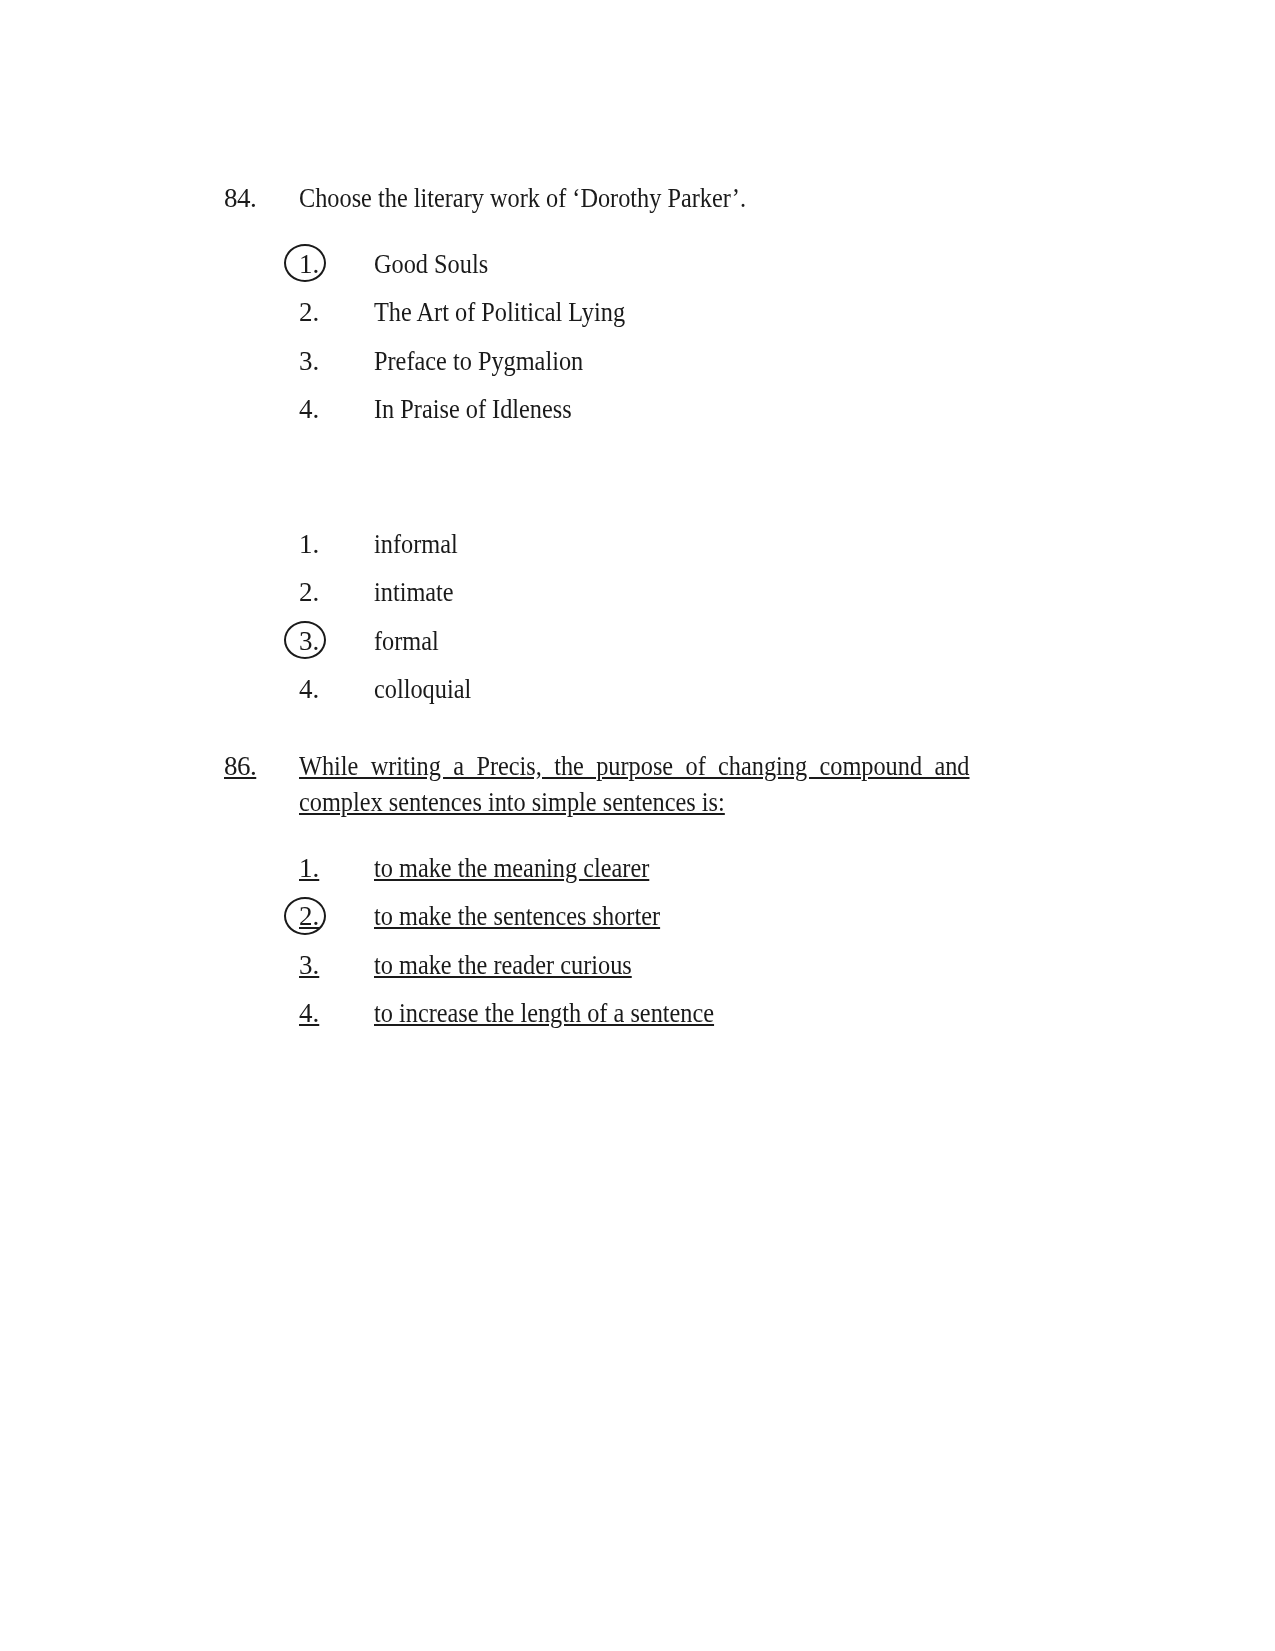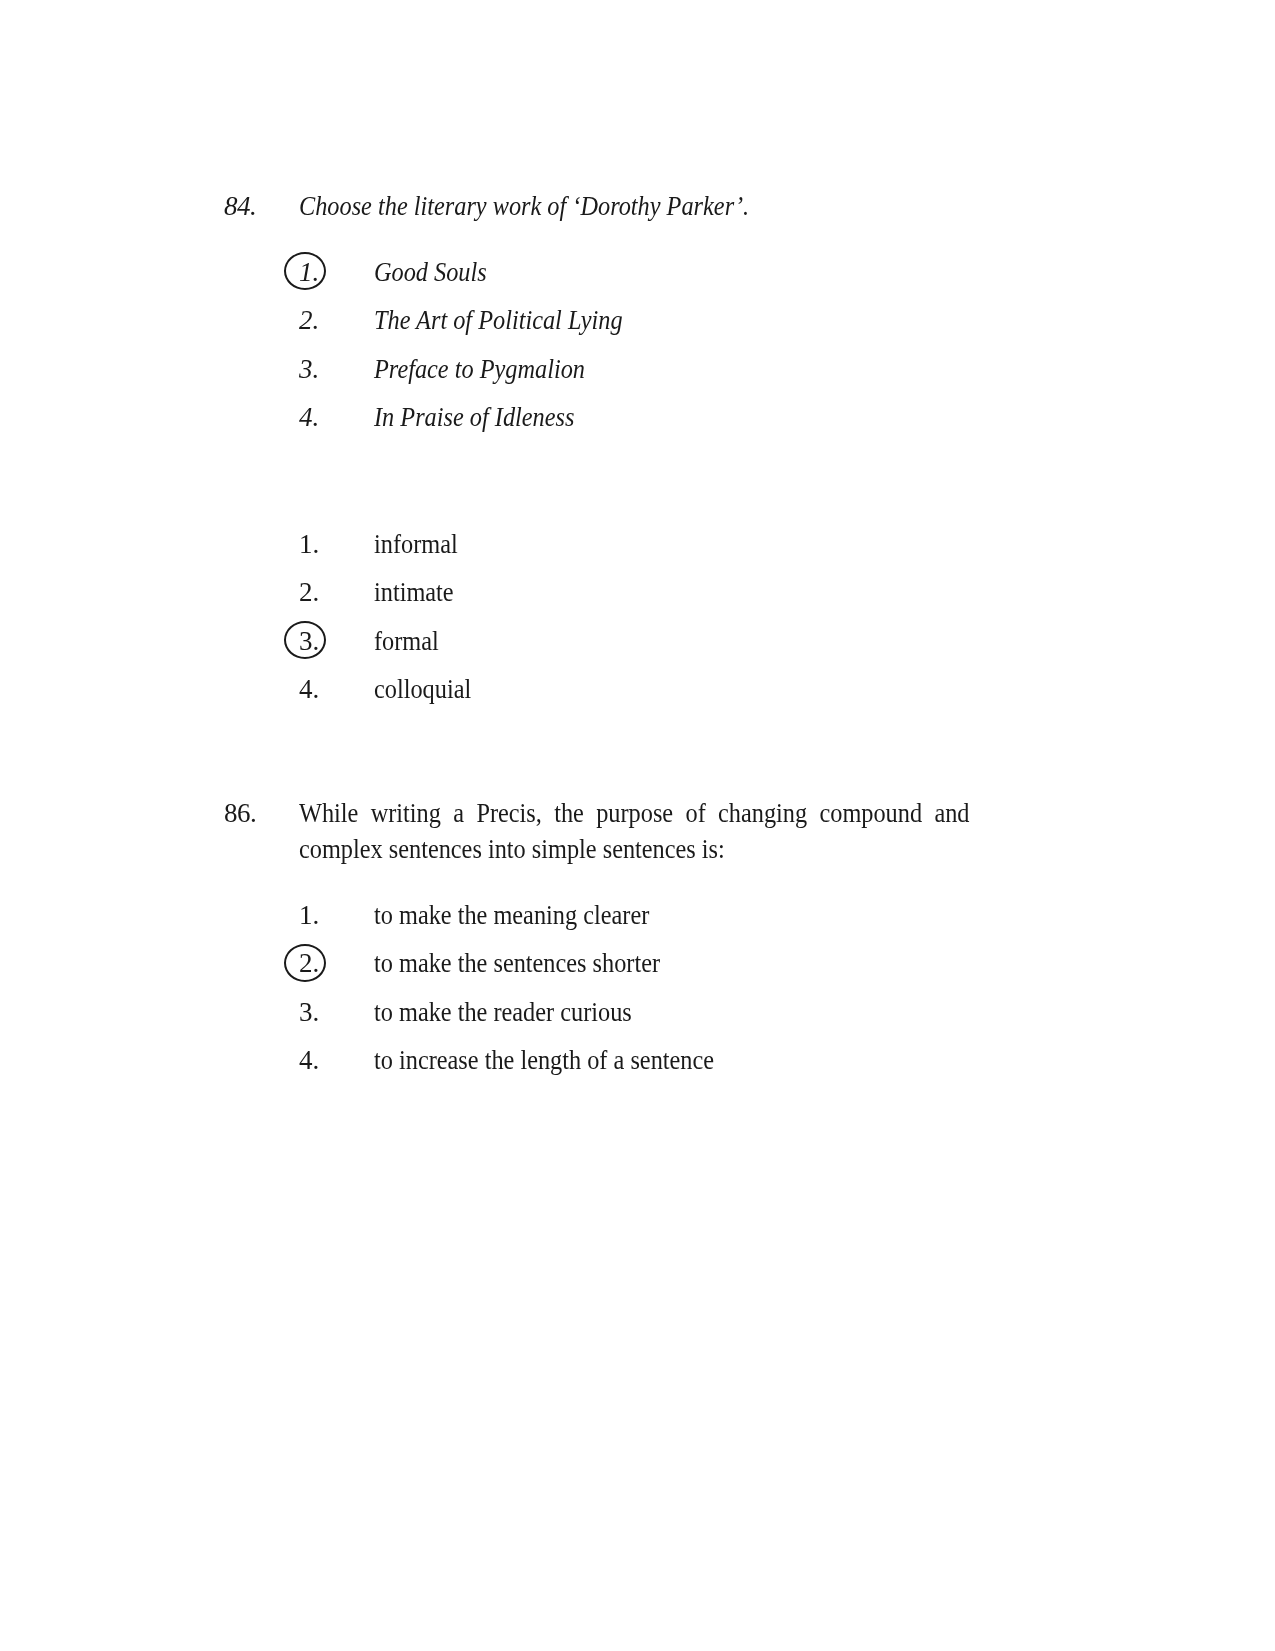--- a/index.html
+++ b/index.html
@@ -78,21 +78,21 @@
       box-sizing: border-box;
       display: none;
     }
     .option.circled .circle { display: block; }
   </style>
 </head>
 <body>
 
 <div class="page">
 
-  <div class="question" style="top:188px;font-style:italic;">
+  <div class="question" style="top:180px;">
     <div class="q-head">
       <span class="q-num">84.</span>
       <span class="q-text">Choose the literary work of ‘Dorothy Parker’.</span>
     </div>
     <div class="options">
       <div class="option circled">
         <span class="opt-num">
           <span class="circle"></span>
           <span>1.</span>
         </span>
@@ -148,21 +148,21 @@
       <div class="option">
         <span class="opt-num">
           
           <span>4.</span>
         </span>
         <span class="opt-text">colloquial</span>
       </div>
     </div>
   </div>
 
-  <div class="question" style="top:795px;">
+  <div class="question" style="top:748px;text-decoration:underline;">
     <div class="q-head">
       <span class="q-num">86.</span>
       <span class="q-text justify-last-line-off" style="width:827px;">While writing a Precis, the purpose of changing compound and complex sentences into simple sentences is:</span>
     </div>
     <div class="options">
       <div class="option">
         <span class="opt-num">
           
           <span>1.</span>
         </span>

